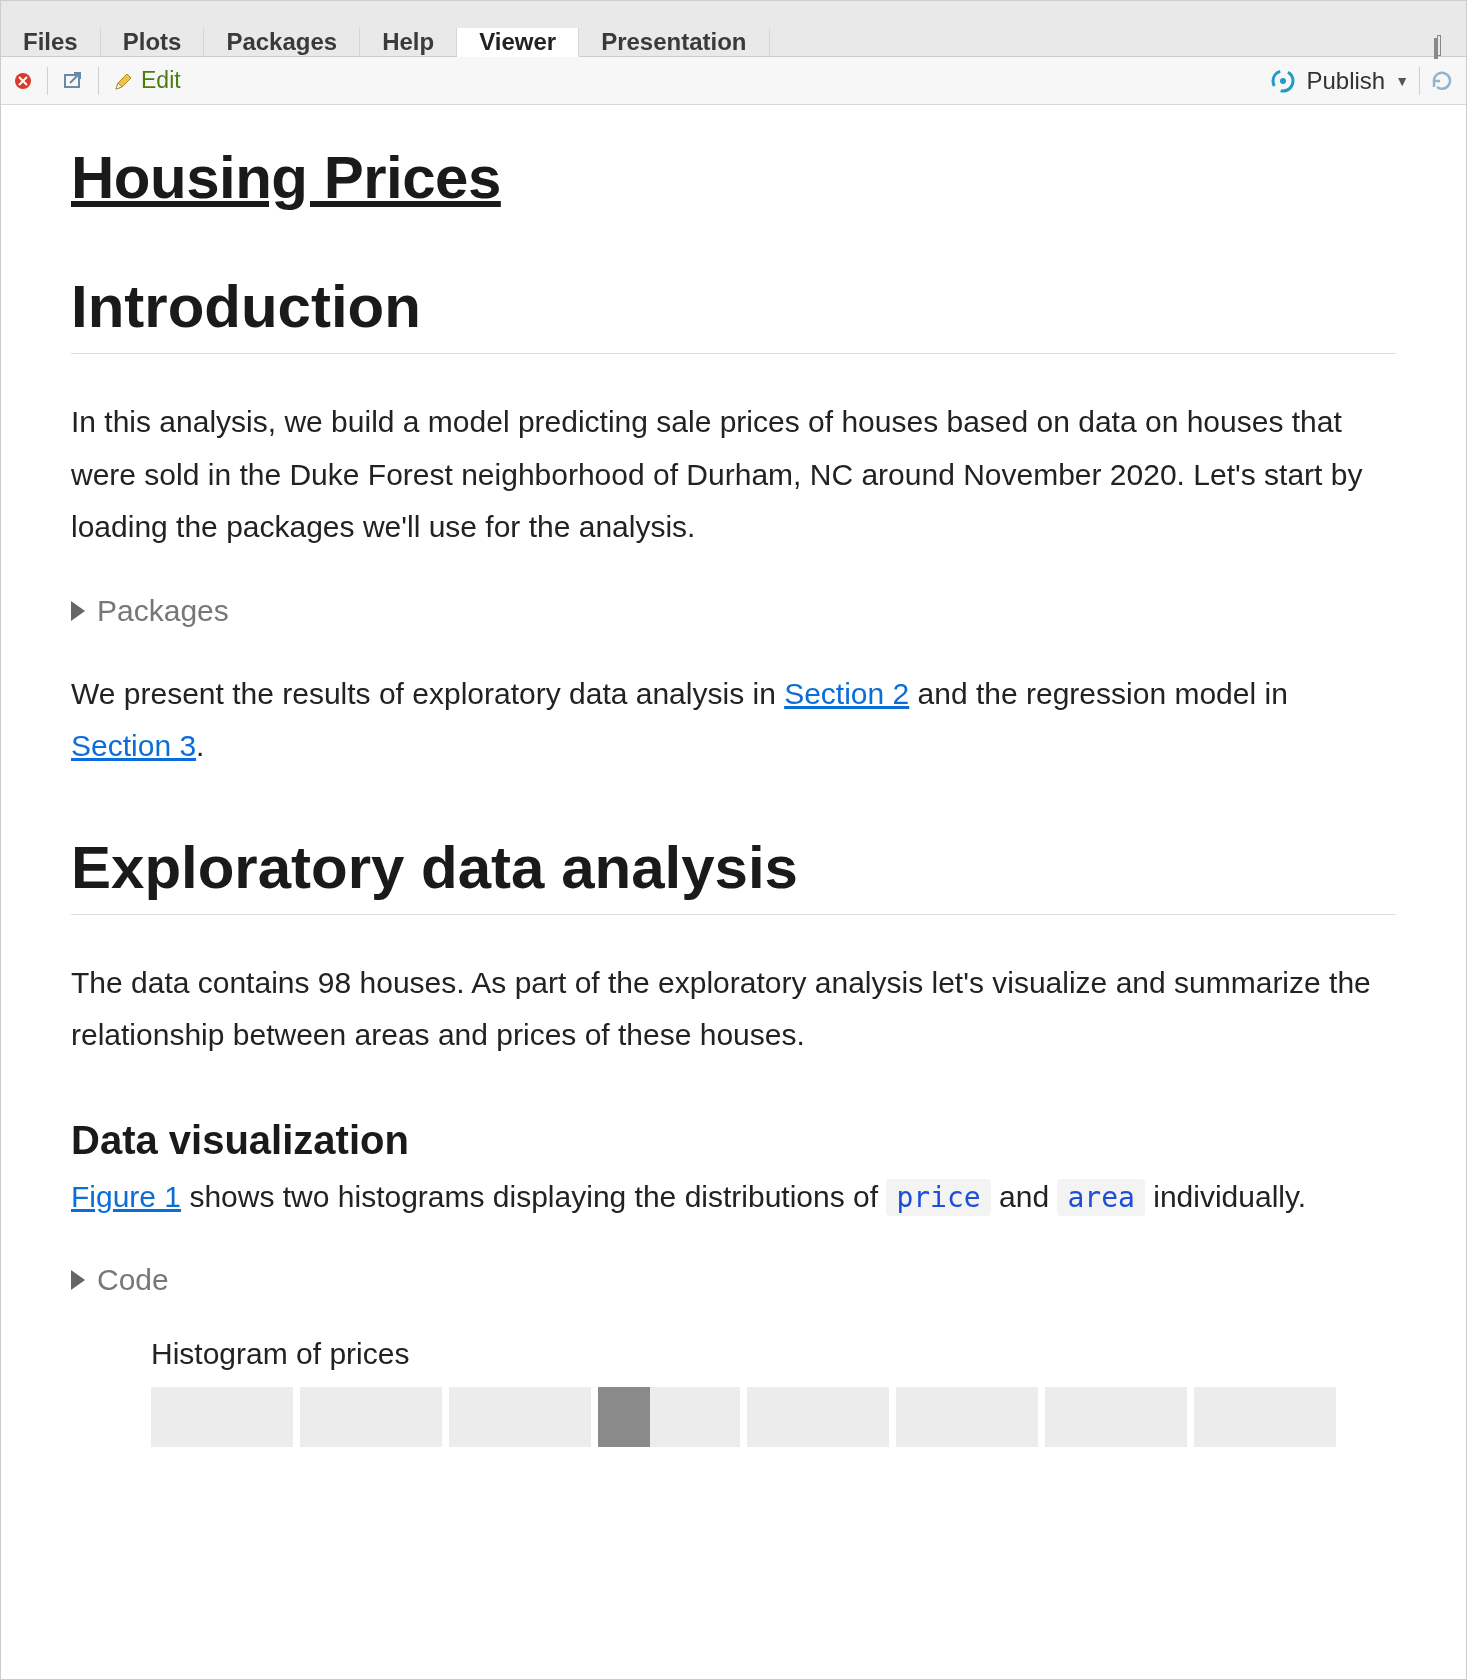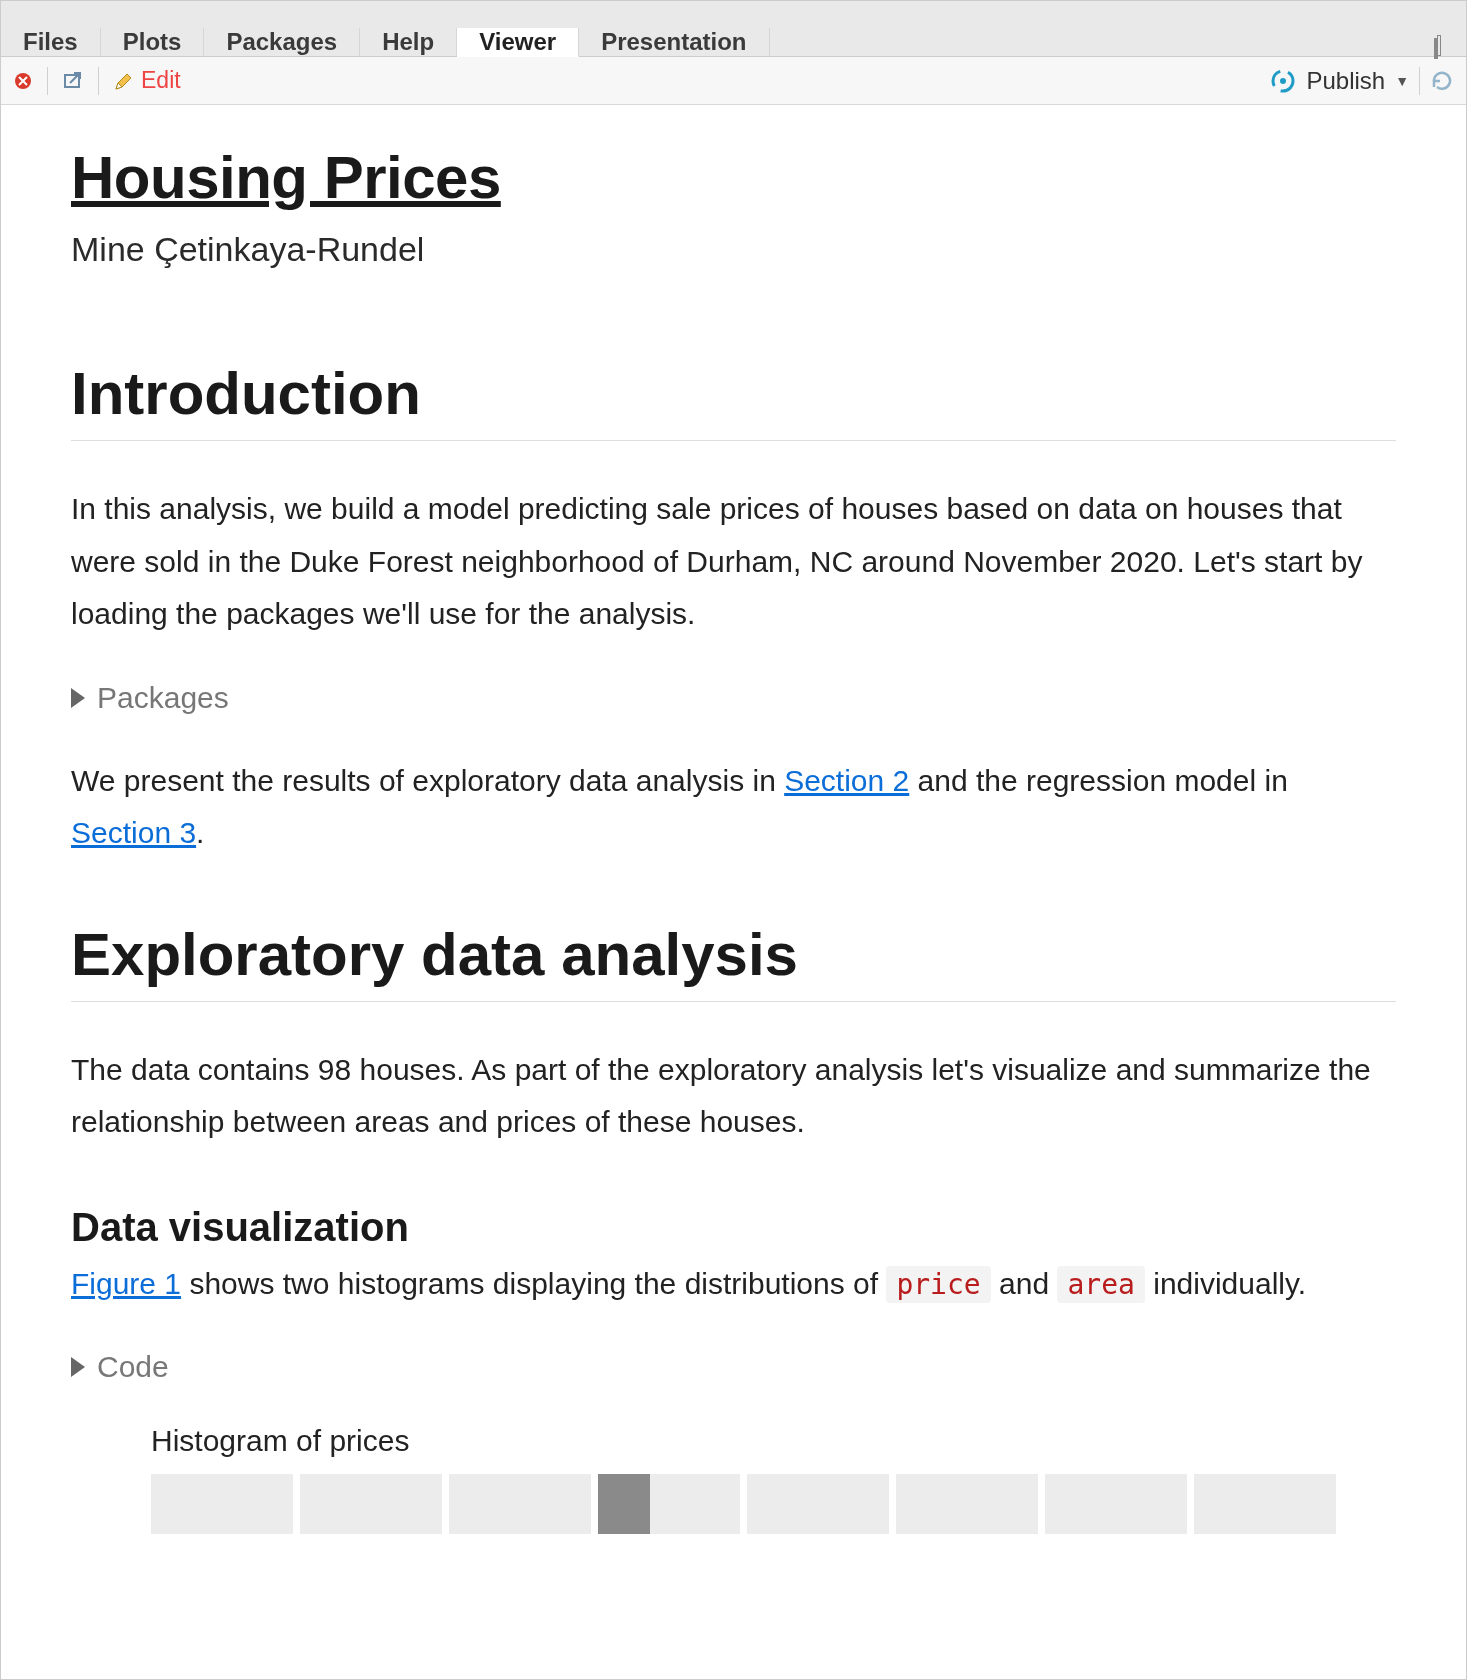--- a/index.html
+++ b/index.html
@@ -84,21 +84,21 @@
       height: 28px;
       background: #d0d0d0;
     }
     .tb-icon { cursor: pointer; display:flex; align-items:center; }
     .edit-group {
       display: flex;
       align-items: center;
       gap: 8px;
       cursor: pointer;
       font-size: 23px;
-      color: #ef4444;
+      color: #4d7c0f;
     }
     .pencil-icon {
       width: 20px; height: 20px;
       display:inline-block;
     }
     .toolbar-right {
       margin-left: auto;
       display: flex;
       align-items: center;
       gap: 10px;
@@ -172,21 +172,21 @@
     h3.subsection {
       font-size: 40px;
       font-weight: 600;
       color: #1a1a1a;
       margin-top: 56px;
       margin-bottom: 8px;
     }
     code.inline {
       font-family: "SFMono-Regular", Menlo, Consolas, monospace;
       background: #f3f3f3;
-      color: #b91c1c;
+      color: #1d4ed8;
       padding: 2px 10px;
       border-radius: 4px;
       font-size: 28px;
     }
     .fig-wrap {
       margin-top: 30px;
       margin-left: 80px;
     }
     .fig-title {
       font-size: 30px;
@@ -272,21 +272,20 @@
         <svg width="24" height="24" viewBox="0 0 24 24">
             <path d="M4 12 a8 8 0 1 1 3 6" fill="none" stroke="#93b4c9" stroke-width="2.5"></path>
             <path d="M4 18 L4 12 L10 12" fill="none" stroke="#93b4c9" stroke-width="2.5"></path>
           </svg>
       </span>
     </div>
   </div>
 
   <div class="content">
     <div class="doc-title">Housing Prices</div>
-    <div class="doc-author">Mine Çetinkaya-Rundel</div>
 
     <h2 class="section">Introduction</h2>
 
     <p class="body-text">In this analysis, we build a model predicting sale prices of houses based on data on houses that were sold in the Duke Forest neighborhood of Durham, NC around November 2020. Let's start by loading the packages we'll use for the analysis.</p>
 
     <div class="fold">
       <span class="tri"></span>
       <span>Packages</span>
     </div>
 

